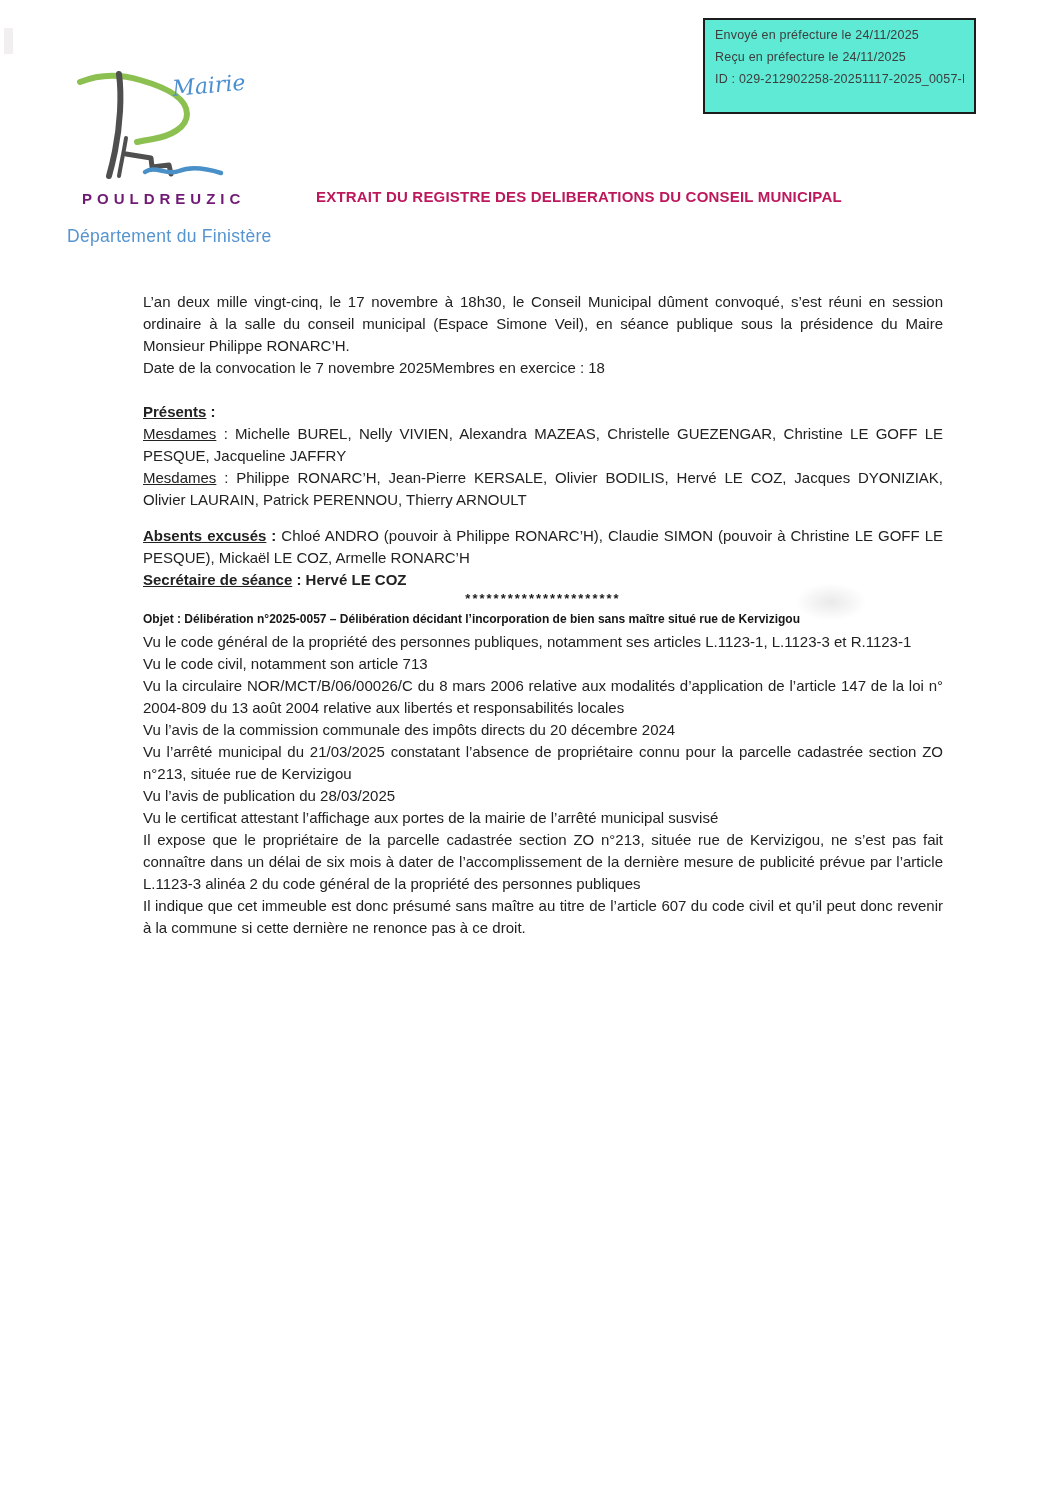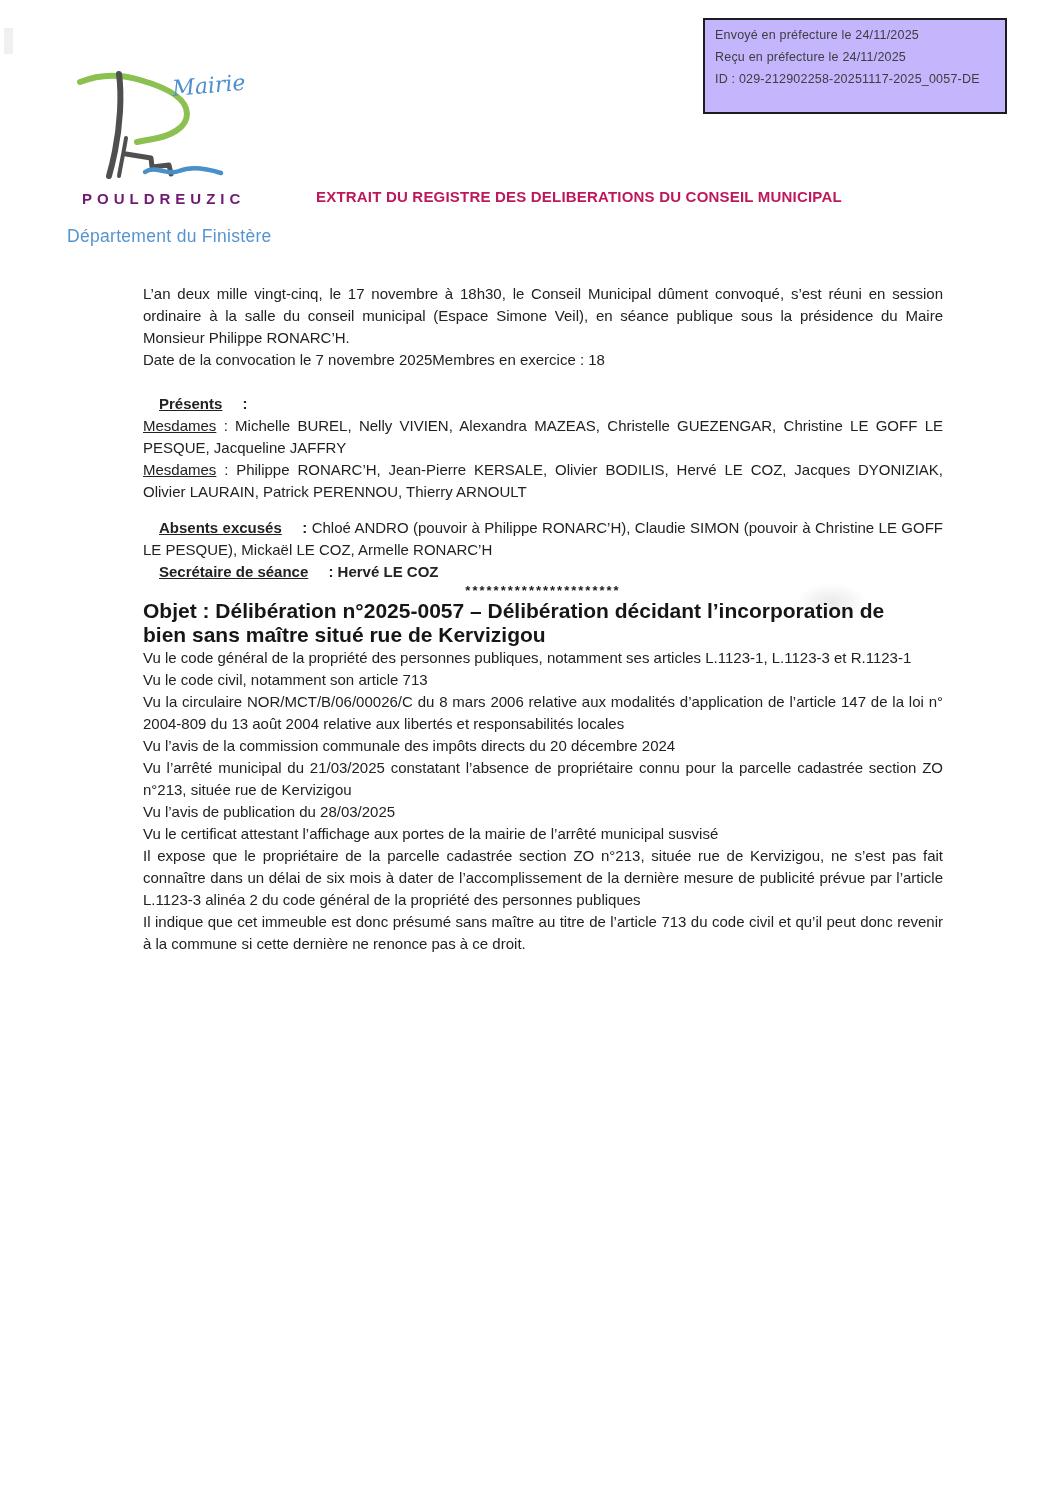--- a/index.html
+++ b/index.html
@@ -3,23 +3,23 @@
 <meta charset="utf-8">
 <style>
   html,body{margin:0;padding:0;}
   body{
     width:1058px;height:1496px;position:relative;background:#ffffff;
     font-family:"Liberation Sans", sans-serif;color:#1f1f1f;
     -webkit-font-smoothing:antialiased;overflow:hidden;
   }
   
   .stamp-box{
-    position:absolute;left:703px;top:18px;width:304px;height:96px;
+    position:absolute;left:703px;top:18px;width:273px;height:96px;
     border:2px solid #1c1c1c;box-sizing:border-box;padding:4px 10px 15px 10px;
-    background:#c4b5fd;
+    background:#5eead4;
   }
   .stamp-line{
     font-size:12.5px;line-height:22px;color:#3d3d3d;letter-spacing:.2px;
     white-space:nowrap;overflow:hidden;
   }
   
   .logo-wrap{position:absolute;left:75px;top:66px;width:170px;height:150px;}
   .logo-svg{width:100%;height:100%;display:block;}
   .commune-name{
     position:absolute;left:82px;top:190px;width:170px;
@@ -31,37 +31,37 @@
     font-size:17.5px;color:#5694cf;letter-spacing:.3px;white-space:nowrap;
   }
   
   .doc-title{
     position:absolute;left:316px;top:188px;width:640px;
     font-size:15px;font-weight:bold;color:#be185d;letter-spacing:.2px;
     white-space:nowrap;
   }
   
   .content{
-    position:absolute;left:143px;top:283px;width:800px;
+    position:absolute;left:143px;top:291px;width:800px;
     font-size:15px;line-height:22px;color:#222222;
   }
   .content p{margin:0;}
   .jst{text-align:justify;}
-  .b{font-weight:bold;margin-left:16px;}
+  .b{font-weight:bold;}
   .u{text-decoration:underline;}
   .intro{margin-bottom:14px;}
   .conv-row{display:flex;justify-content:flex-start;margin-bottom:22px;}
   .attendance{margin-bottom:14px;}
   .absents{margin-bottom:16px;}
   .separator{
     text-align:center;font-weight:bold;font-size:13px;letter-spacing:2px;
     line-height:16px;margin:0 0 22px 40px;color:#1a1a1a;
   }
   .objet{
-    width:770px;font-size:21px;font-weight:bold;line-height:24px;
+    width:770px;font-size:12px;font-weight:bold;line-height:24px;
     color:#161616;margin-bottom:44px;
   }
   .vu{margin-bottom:13px;}
   .after-vu{margin-top:36px;}
   .para{margin-bottom:12px;}
   
   .edge-mark{position:absolute;left:4px;top:28px;width:9px;height:26px;background:#f1efef;}
   .smudge{
     position:absolute;left:795px;top:583px;width:72px;height:38px;border-radius:50%;
     background:radial-gradient(ellipse at center, rgba(80,80,80,.12), rgba(0,0,0,0) 70%);
@@ -119,15 +119,15 @@
 
   <p class="vu jst">Vu le code général de la propriété des personnes publiques, notamment ses articles L.1123-1, L.1123-3 et R.1123-1</p>
   <p class="vu jst">Vu le code civil, notamment son article 713</p>
   <p class="vu jst">Vu la circulaire NOR/MCT/B/06/00026/C du 8 mars 2006 relative aux modalités d’application de l’article 147 de la loi n° 2004-809 du 13 août 2004 relative aux libertés et responsabilités locales</p>
   <p class="vu jst">Vu l’avis de la commission communale des impôts directs du 20 décembre 2024</p>
   <p class="vu jst">Vu l’arrêté municipal du 21/03/2025 constatant l’absence de propriétaire connu pour la parcelle cadastrée section ZO n°213, située rue de Kervizigou</p>
   <p class="vu jst">Vu l’avis de publication du 28/03/2025</p>
   <p class="vu jst">Vu le certificat attestant l’affichage aux portes de la mairie de l’arrêté municipal susvisé</p>
 
   <p class="para jst">Il expose que le propriétaire de la parcelle cadastrée section ZO n°213, située rue de Kervizigou, ne s’est pas fait connaître dans un délai de six mois à dater de l’accomplissement de la dernière mesure de publicité prévue par l’article L.1123-3 alinéa 2 du code général de la propriété des personnes publiques</p>
-  <p class="para jst">Il indique que cet immeuble est donc présumé sans maître au titre de l’article 713 du code civil et qu’il peut donc revenir à la commune si cette dernière ne renonce pas à ce droit.</p>
+  <p class="para jst">Il indique que cet immeuble est donc présumé sans maître au titre de l’article 607 du code civil et qu’il peut donc revenir à la commune si cette dernière ne renonce pas à ce droit.</p>
 
 </div>
 
 </body></html>

